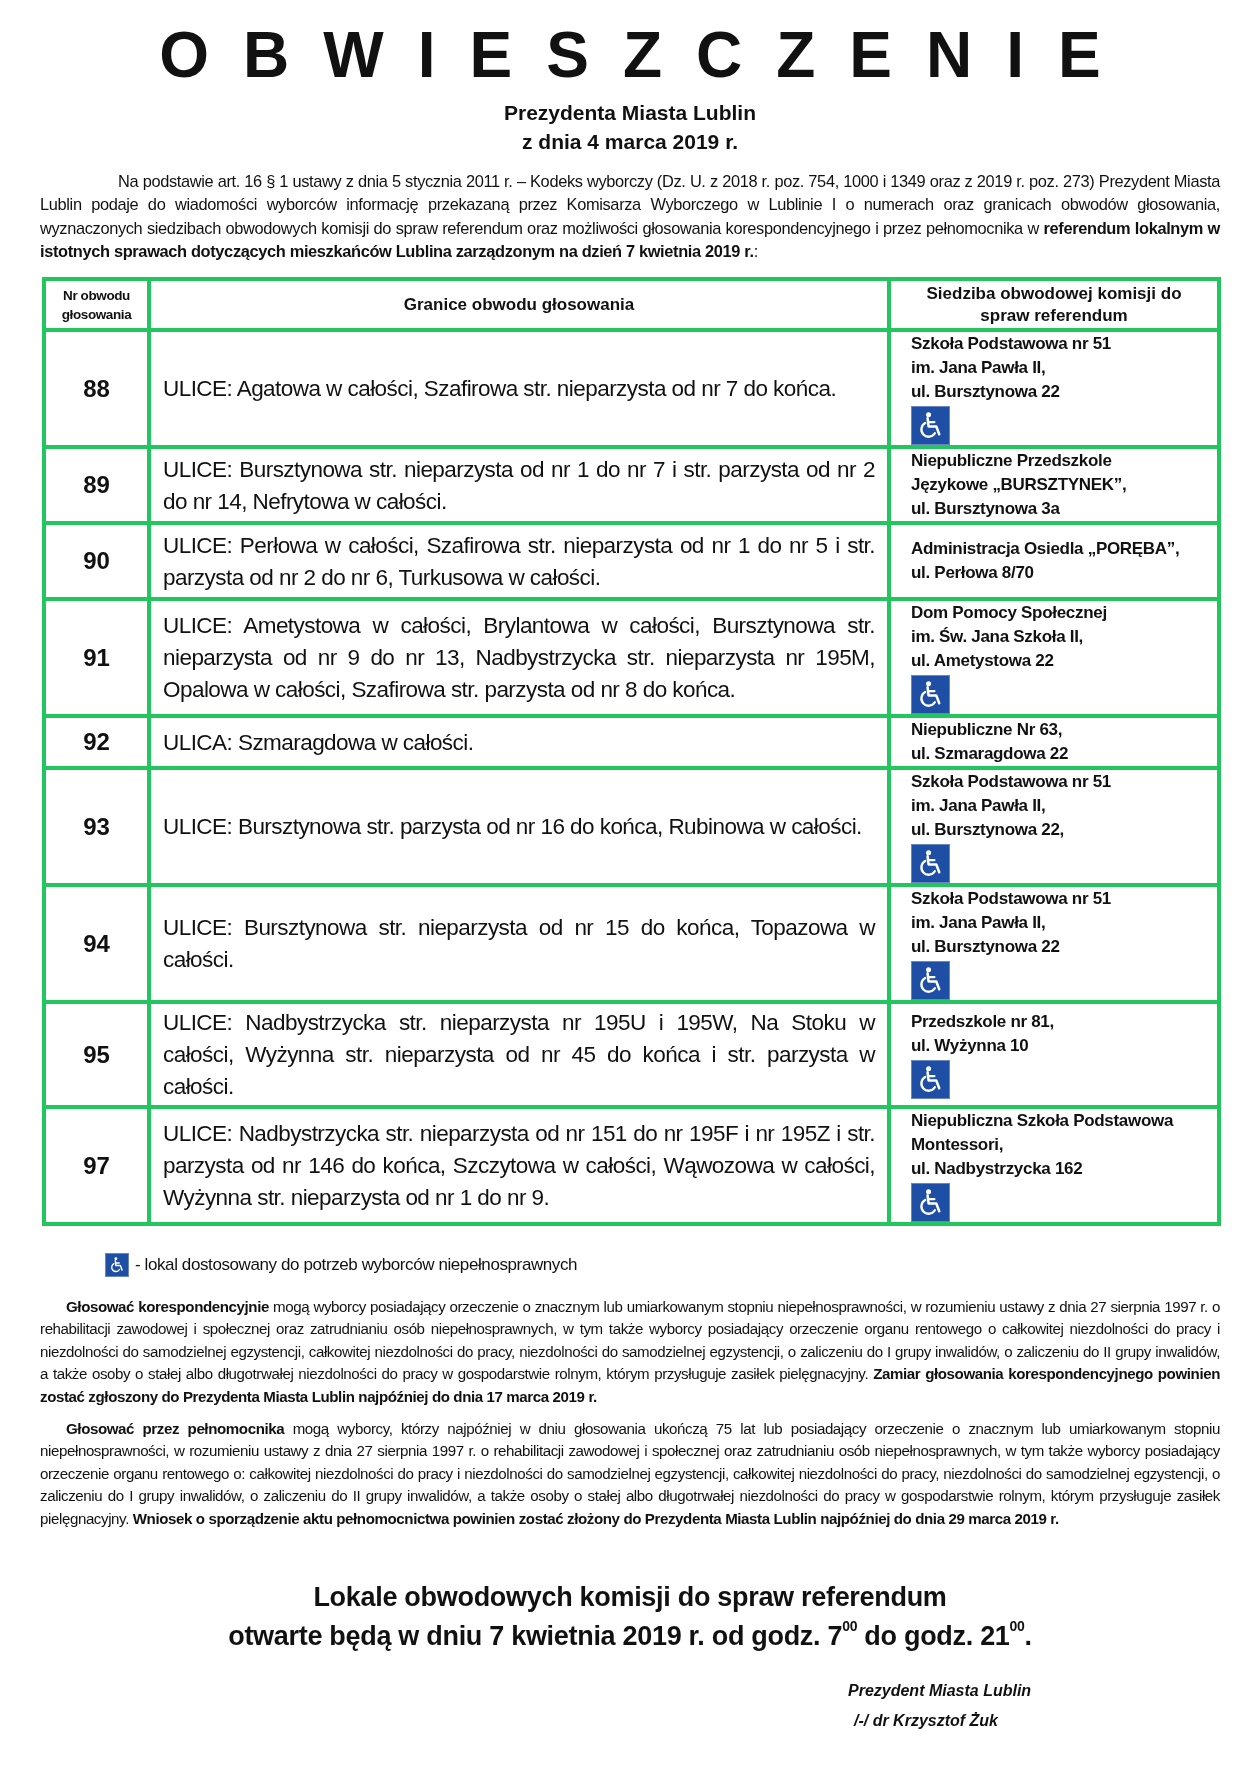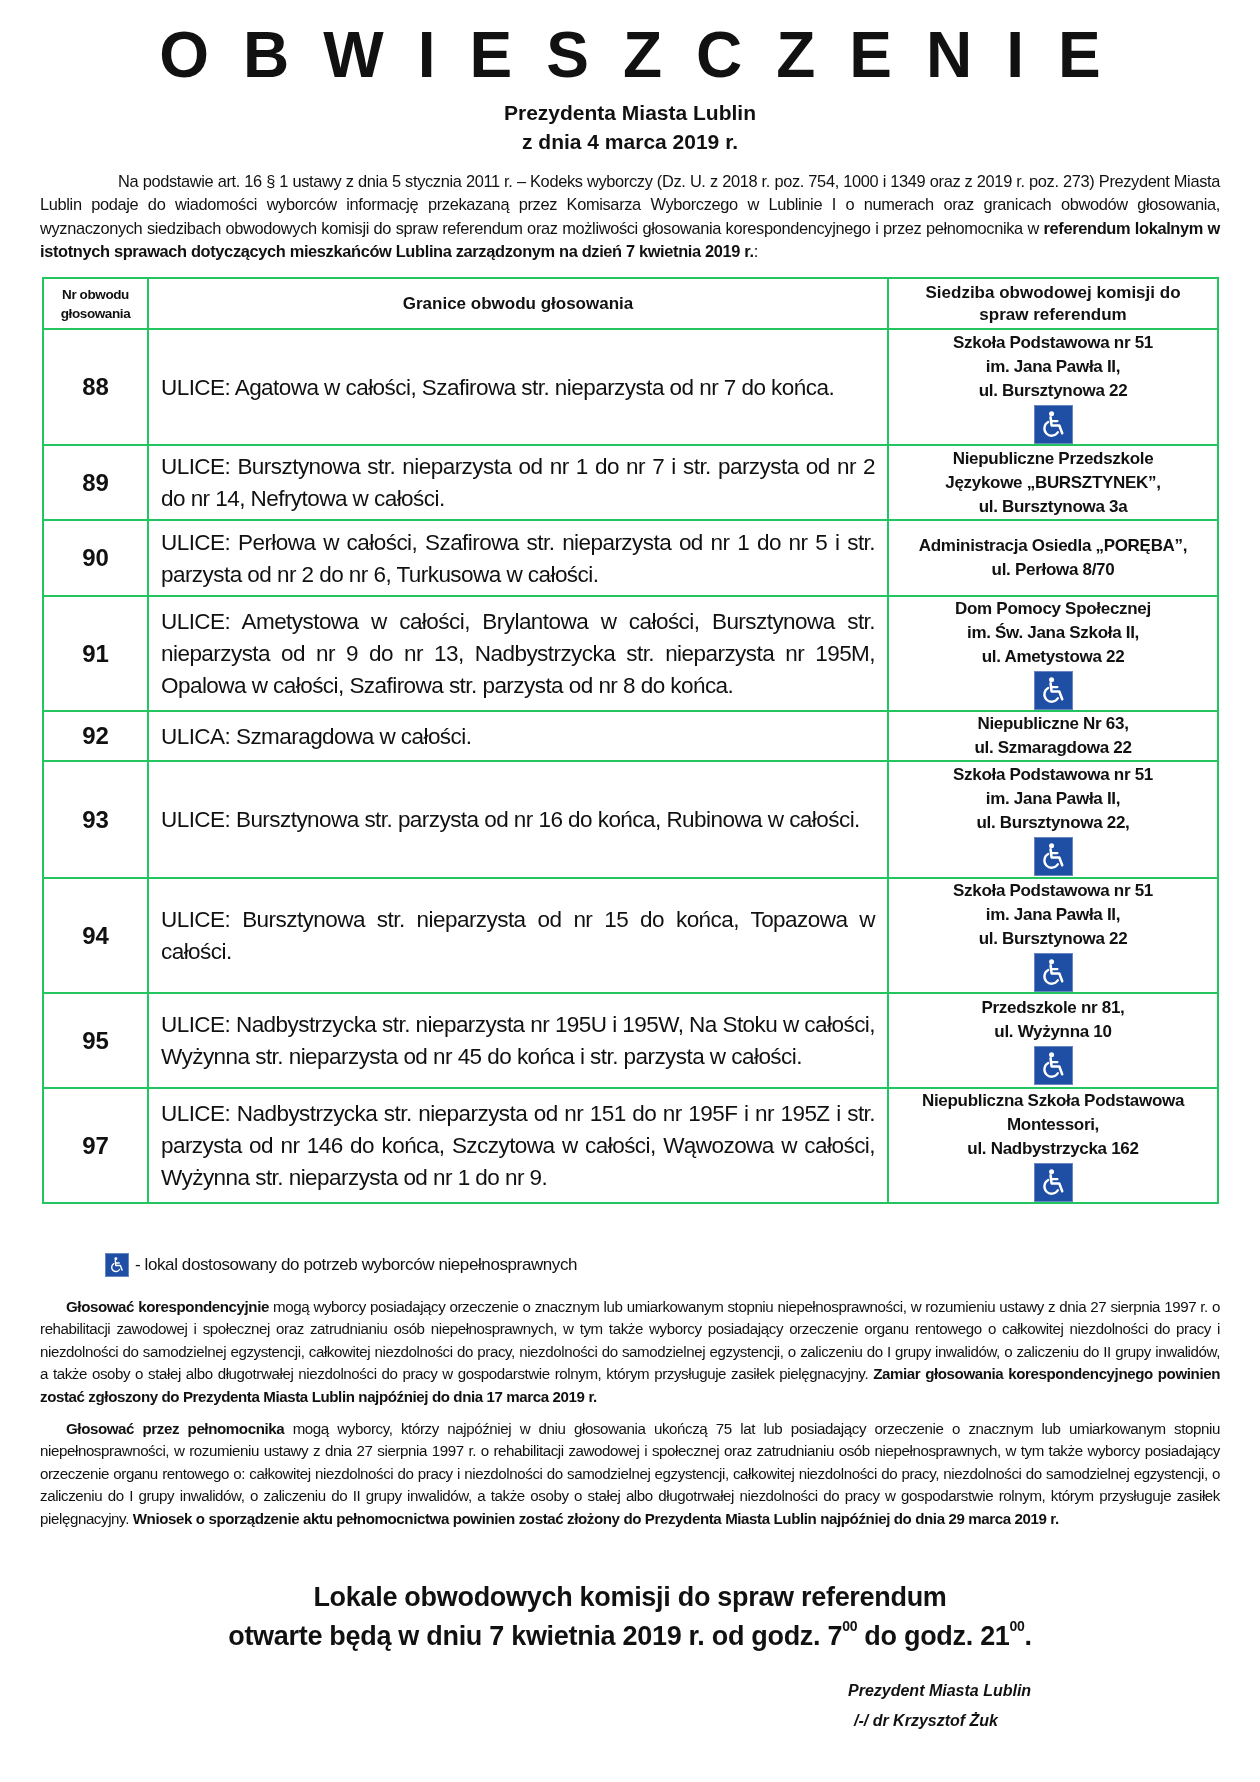--- a/index.html
+++ b/index.html
@@ -3,26 +3,26 @@
 <meta charset="utf-8">
 <style>
   html, body { margin: 0; padding: 0; background: #ffffff; }
   body { width: 1260px; height: 1782px; position: relative; overflow: hidden; color: #111; font-family: "Liberation Sans", sans-serif; }
   #title { position: absolute; left: 0; width: 1260px; top: 20px; text-align: center; font-family: "Liberation Sans", sans-serif; font-weight: bold; font-size: 64px; letter-spacing: 34px; line-height: 70px; padding-left: 34px; box-sizing: border-box; transform: scaleY(1.0); }
   #subtitle { position: absolute; left: 0; width: 1260px; top: 98px; text-align: center; font-weight: bold; font-size: 21px; line-height: 29px; }
   #intro { position: absolute; left: 40px; width: 1180px; top: 170px; font-size: 16.4px; line-height: 23.3px; text-align: justify; text-indent: 78px; letter-spacing: -0.35px; }
   #intro b { font-weight: bold; }
 
   #table { position: absolute; left: 42px; top: 277px; width: 1175px; border-collapse: collapse; table-layout: fixed; }
-  #table td, #table th { border: 2px solid #22c55e; padding: 0; vertical-align: middle; }
+  #table td, #table th { border: 4px solid #22c55e; padding: 0; vertical-align: middle; }
   #table th { font-weight: bold; font-size: 17px; line-height: 22px; text-align: center; }
   #table th.hnum { font-size: 13.5px; line-height: 19px; letter-spacing: -0.4px; }
   #table td.num { text-align: center; font-weight: bold; font-size: 24px; }
   #table td.desc { font-size: 22.5px; line-height: 32px; padding: 3px 12px 2px 12px; text-align: justify; letter-spacing: -0.55px; }
-  #table td.seat { text-align: center; font-weight: bold; font-size: 17px; line-height: 24px; letter-spacing: -0.3px; padding: 0 20px; }
+  #table td.seat { text-align: left; font-weight: bold; font-size: 17px; line-height: 24px; letter-spacing: -0.3px; padding: 0 20px; }
   .seat-line { display: block; }
   .wc { display: inline-block; width: 37px; height: 37px; background: #1f4fa5; border: 1px solid #6a86c0; position: relative; vertical-align: middle; margin-top: 2px; }
   .wc svg { position: absolute; left: 3px; top: 3px; width: 31px; height: 31px; }
 
   #legend { position: absolute; left: 105px; top: 1253px; font-size: 17px; line-height: 22px; letter-spacing: -0.4px; display: flex; align-items: center; }
   #legend .wc { width: 22px; height: 22px; margin: 0 6px 0 0; }
   #legend .wc svg { left: 2px; top: 2px; width: 18px; height: 18px; }
 
   .para { position: absolute; left: 40px; width: 1180px; font-size: 15.1px; line-height: 22.4px; text-align: justify; text-indent: 26px; letter-spacing: -0.4px; }
   #para1 { top: 1296px; }

